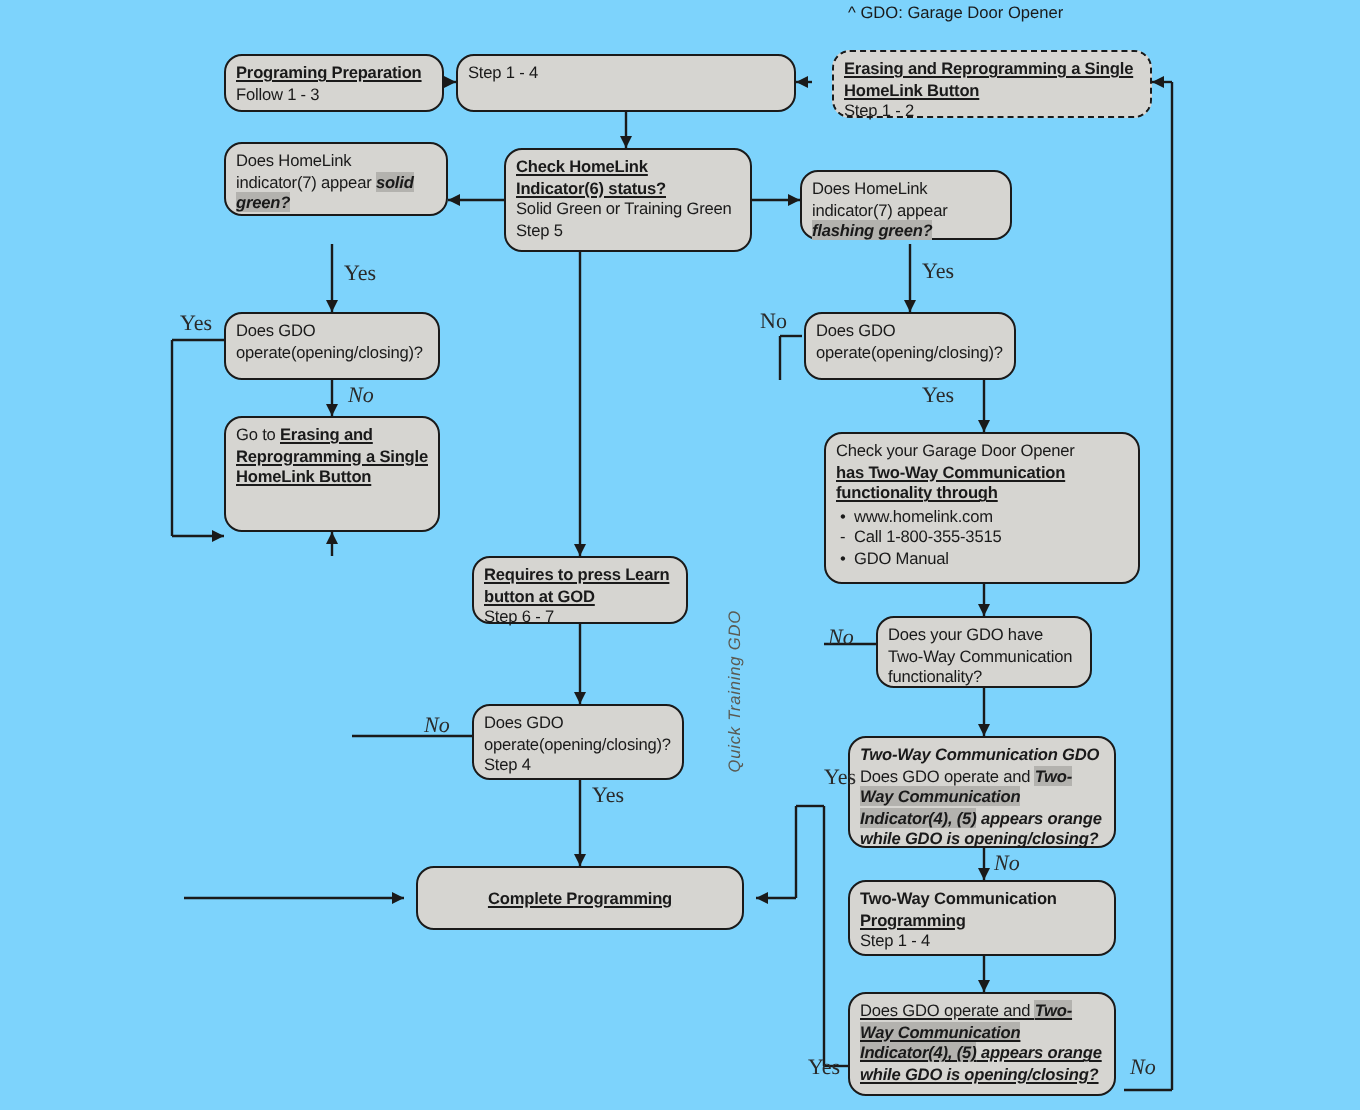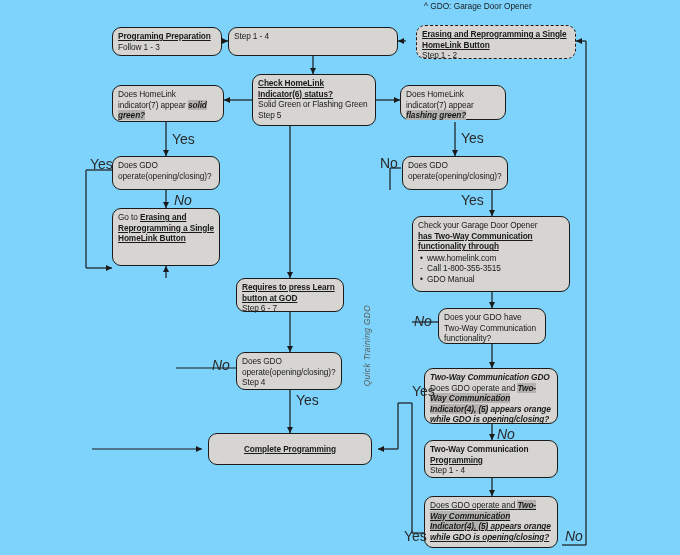--- a/index.html
+++ b/index.html
@@ -58,23 +58,23 @@
     font-weight: bold;
   }
   .hl2 {
     background: #b3b2ae;
     font-style: italic;
     font-weight: bold;
   }
   .ul { text-decoration: underline; }
   .lbl {
     position: absolute;
-    font-size: 14px;
+    font-size: 11px;
     color: #2a2a2a;
-    font-family: Liberation Sans, sans-serif;
+    font-family: Liberation Serif, serif;
     white-space: nowrap;
   }
   .lbl.it { font-style: italic; }
   .footnote {
     position: absolute;
     font-size: 8.3px;
     color: #1a1a1a;
     white-space: nowrap;
   }
   .vert {
@@ -186,25 +186,25 @@
     <span>Step 1 - 4</span>
   </div>
 
   <div class="node dashed" style="left:416px; top:25px; width:160px; height:34px;">
     <span class="ttl">Erasing and Reprogramming a Single HomeLink Button</span>
     <span>Step 1 - 2</span>
   </div>
 
   <div class="node" style="left:252px; top:74px; width:124px; height:52px;">
     <span class="ttl">Check HomeLink Indicator(6) status?</span>
-    <span>Solid Green or Flashing Green</span><br>
+    <span>Solid Green or Training Green</span><br>
     <span>Step 5</span>
   </div>
 
-  <div class="node" style="left:112px; top:85px; width:112px; height:37px;">
+  <div class="node" style="left:112px; top:71px; width:112px; height:37px;">
     <span>Does HomeLink indicator(7) appear </span><span class="hl">solid green?</span>
   </div>
 
   <div class="node" style="left:400px; top:85px; width:106px; height:35px;">
     <span>Does HomeLink indicator(7) appear </span><span class="hl">flashing green?</span>
   </div>
 
   <div class="node" style="left:112px; top:156px; width:108px; height:34px;">
     <span>Does GDO</span><br>
     <span>operate(opening/closing)?</span>

